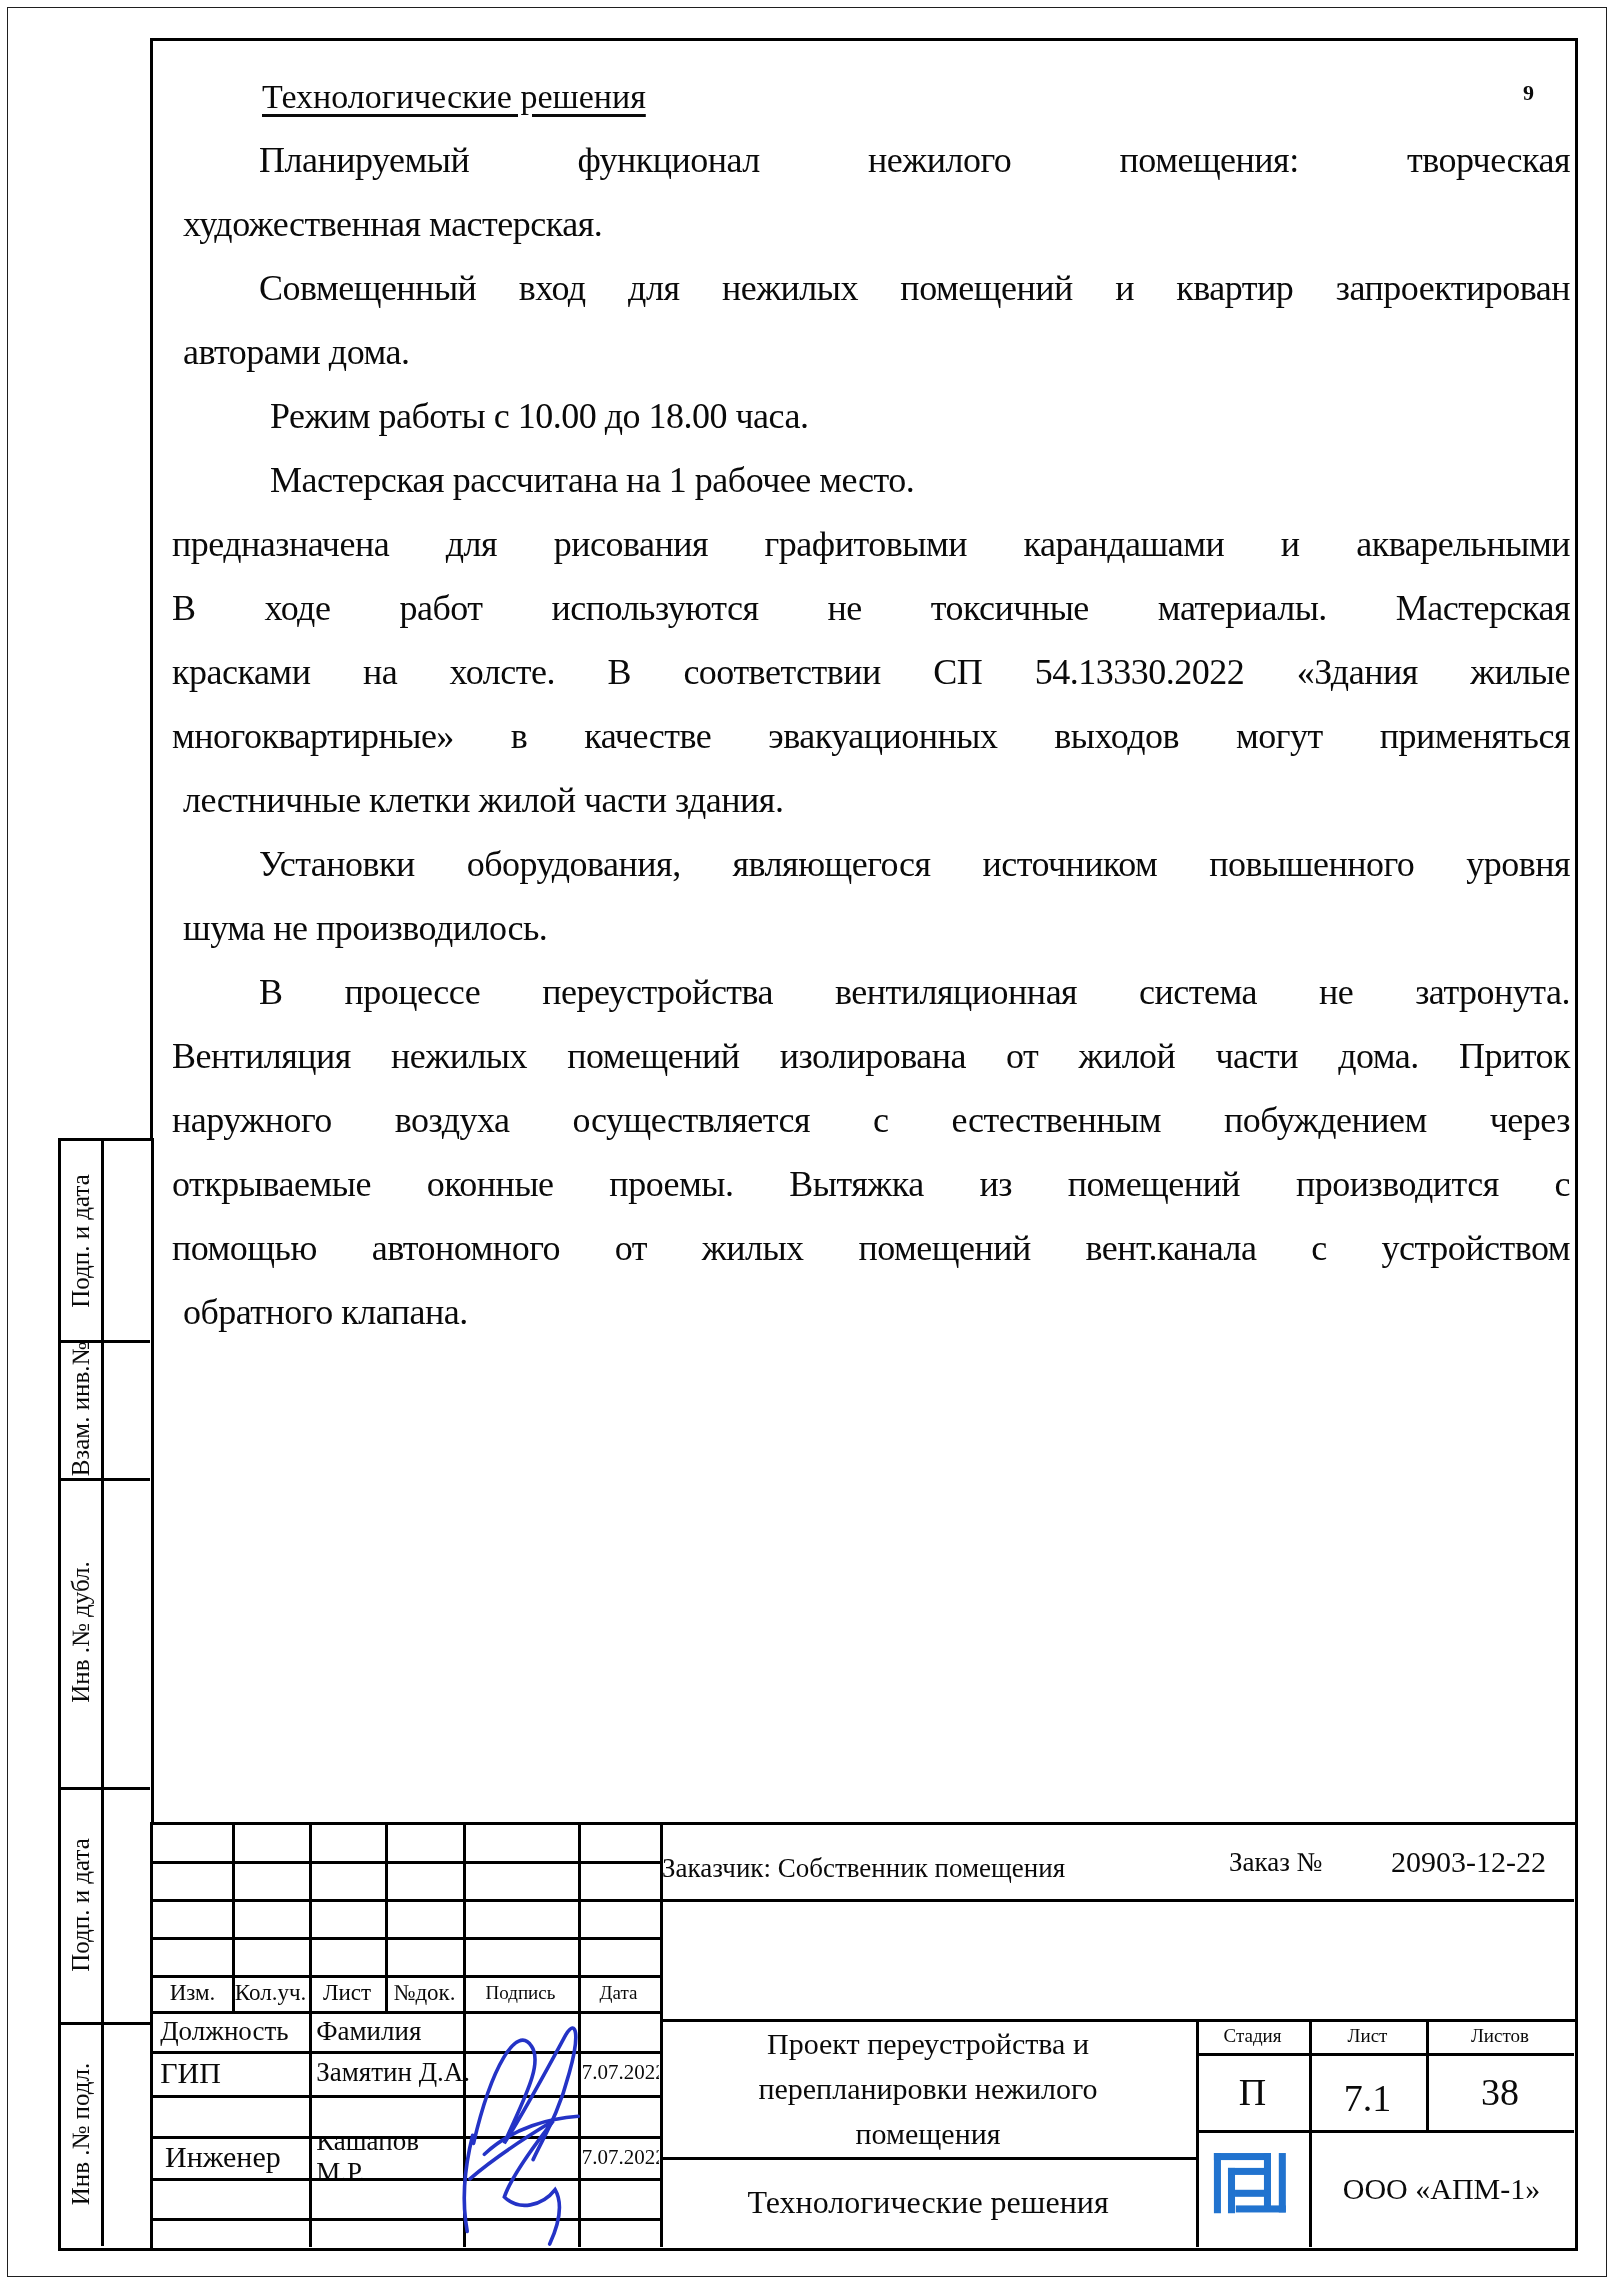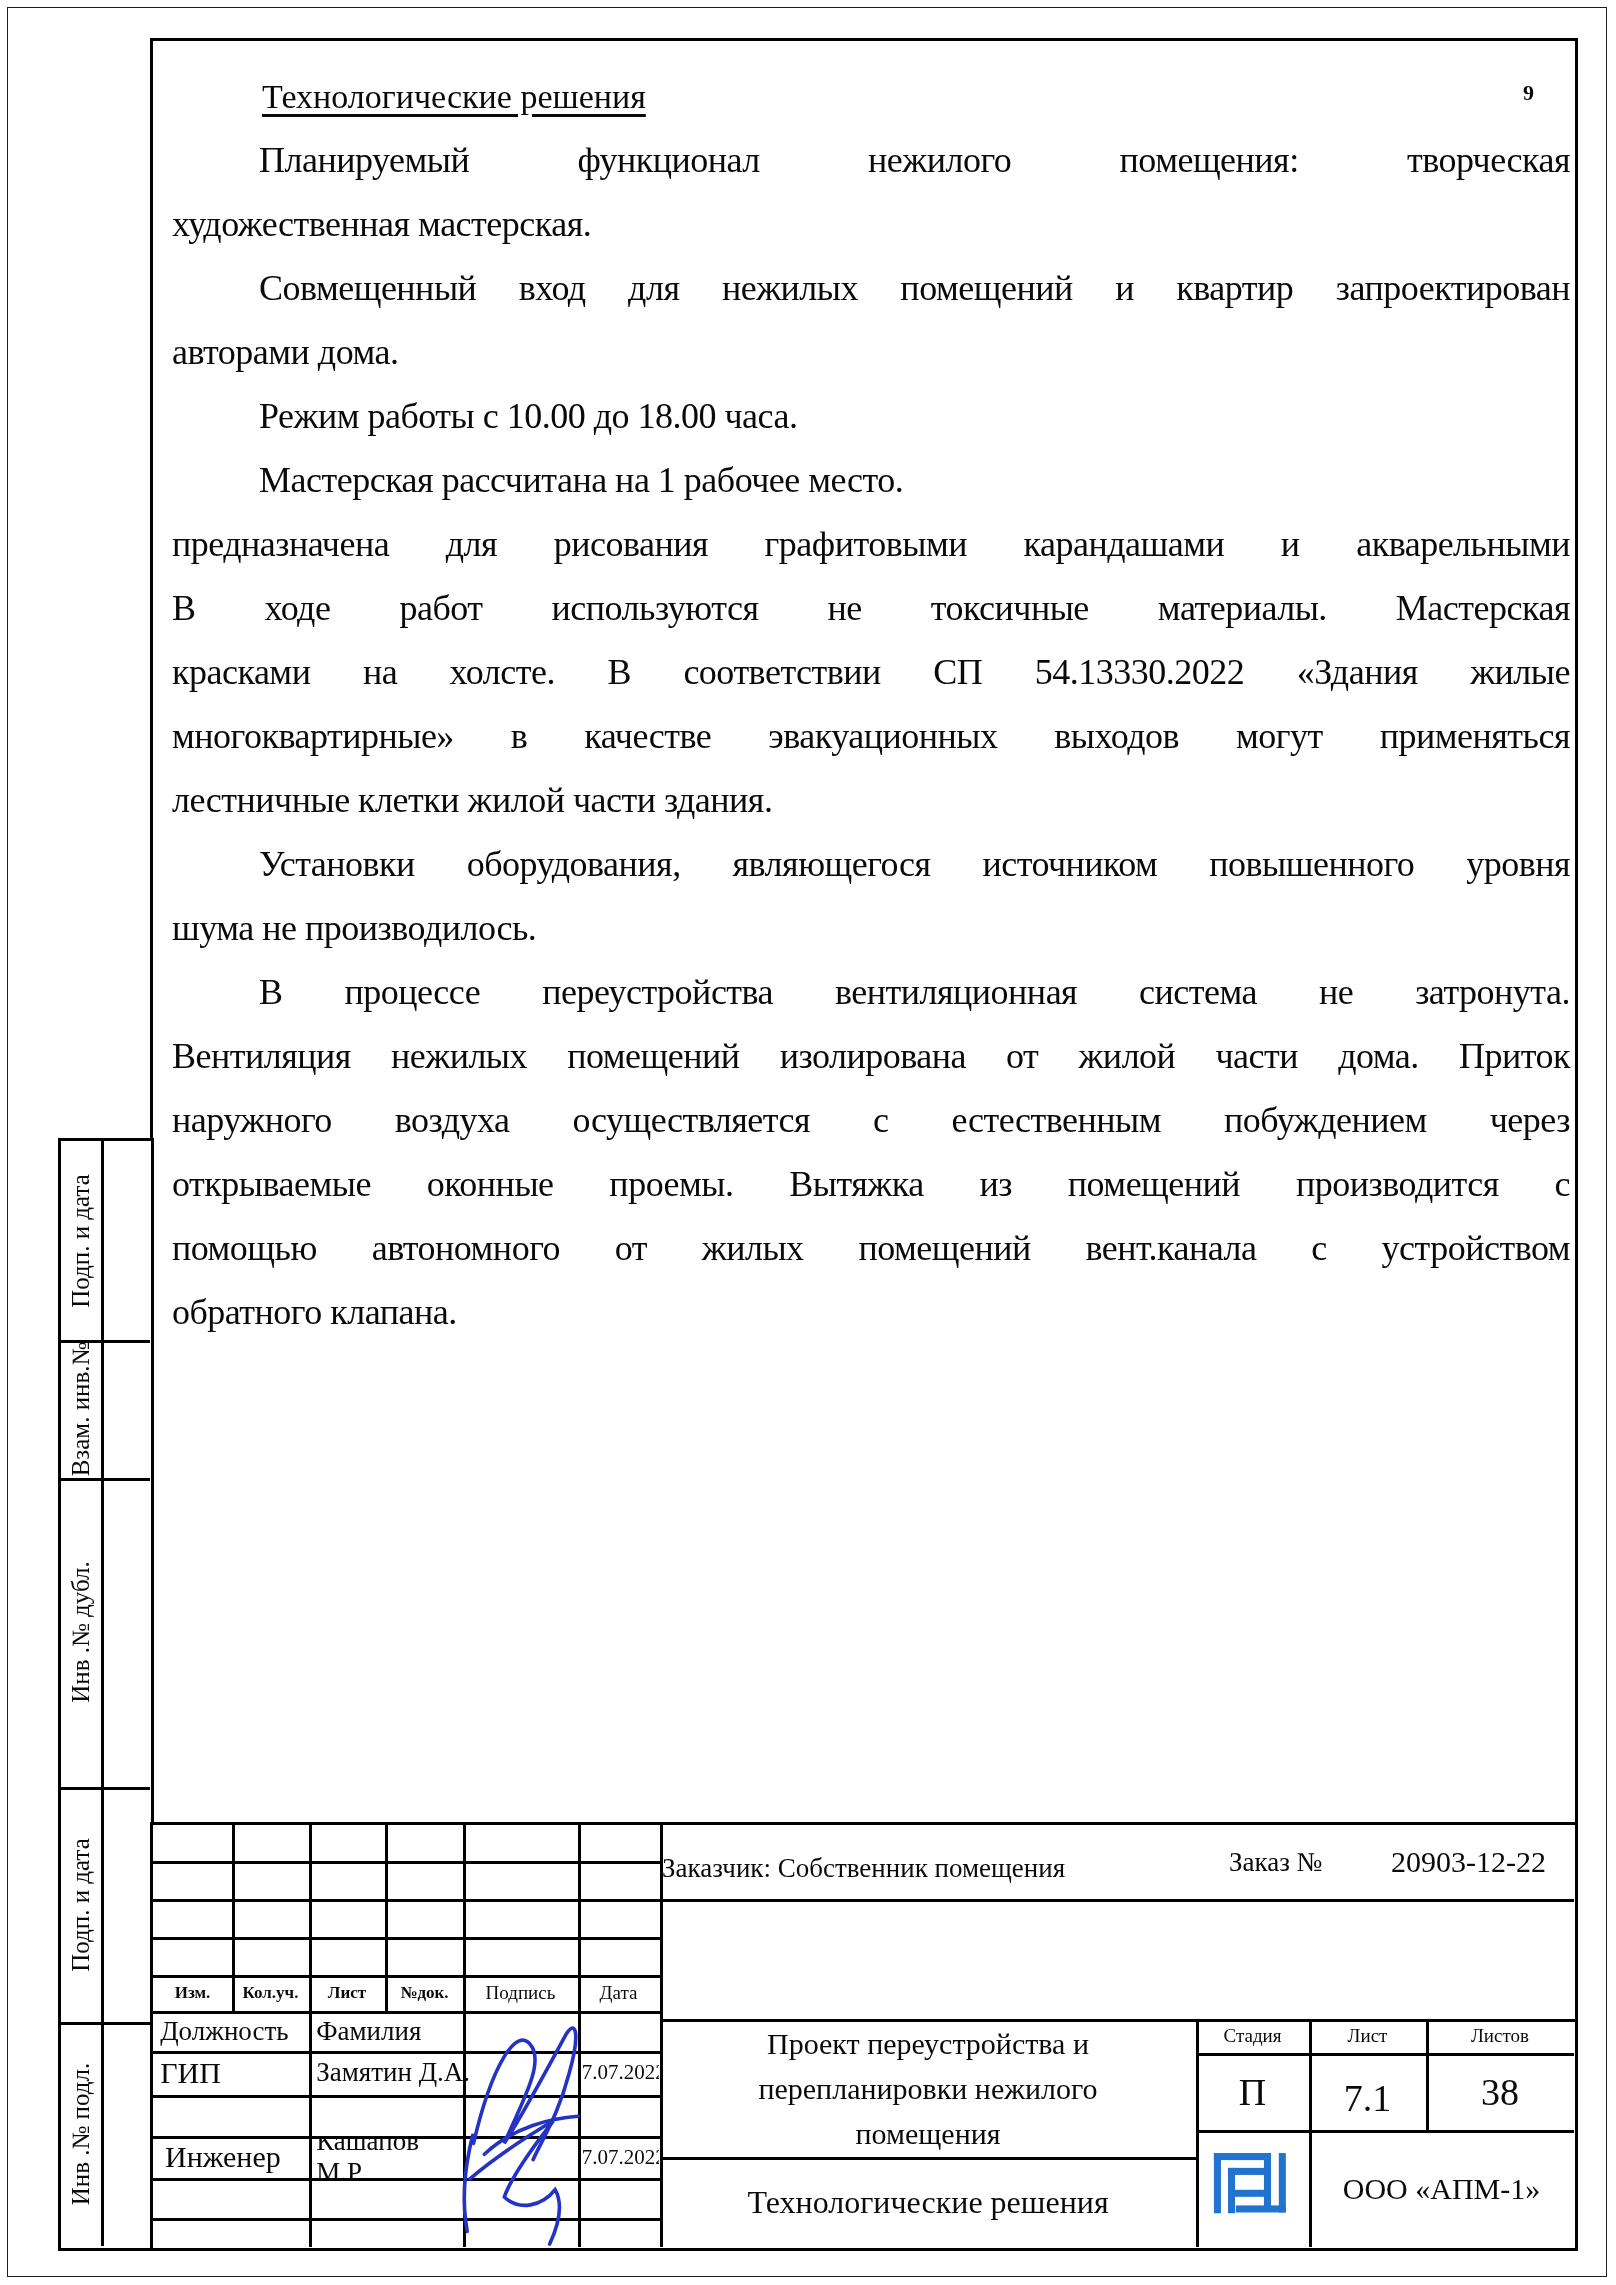--- a/index.html
+++ b/index.html
@@ -10,34 +10,34 @@
   #frame{position:absolute;left:150px;top:38px;width:1428px;height:2213px;
        border:3.6px solid #000;box-sizing:border-box;}
   #sheet-number{position:absolute;left:1497px;top:80px;width:63px;text-align:center;
        font-size:22px;font-weight:bold;}
   
   #doc-text{position:absolute;left:172px;top:72px;width:1398px;}
   #doc-heading{font-size:34px;padding-left:90px;height:56px;line-height:49px;}
   #doc-heading span{text-decoration:underline;text-underline-offset:6.3px;}
   .line{height:64px;line-height:64px;font-size:36px;text-align:justify;text-align-last:justify;
         white-space:nowrap;letter-spacing:-0.5px;}
-  .line.last{text-align-last:left;white-space:normal;}
+  .line.last{text-align-last:left;white-space:normal;margin-left:11px;}
   .line.ind{padding-left:87px;}
   
   #side-strip{position:absolute;left:58px;top:1138px;width:96px;height:1113px;
        border:3.6px solid #000;box-sizing:border-box;background:#fff;}
   .vlabel{position:absolute;display:flex;align-items:center;justify-content:center;
        font-size:25px;white-space:nowrap;}
   
   #title-block{position:absolute;left:150px;top:1822px;width:1428px;height:429px;
        border:3.6px solid #000;box-sizing:border-box;background:#fff;}
   .gline{position:absolute;background:#000;}
   .cell{position:absolute;display:flex;align-items:center;overflow:hidden;}
   .cell.center{justify-content:center;text-align:center;}
-  .f26{font-size:17px;font-weight:bold;} .f28{font-size:19px;} .f30{font-size:27px;} .f22{font-size:21px;}
+  .f26{font-size:23px;} .f28{font-size:19px;} .f30{font-size:27px;} .f22{font-size:21px;}
   .f33{font-size:30px;} .f40{font-size:38px;} .f35{font-size:32px;}
   .padl{padding-left:7.2px;}
   #project-cell{line-height:45px;}
   .sig{position:absolute;}
   .sig svg{display:block;}
 </style>
 </head>
 <body>
 
 <div id="outer-border"></div>

